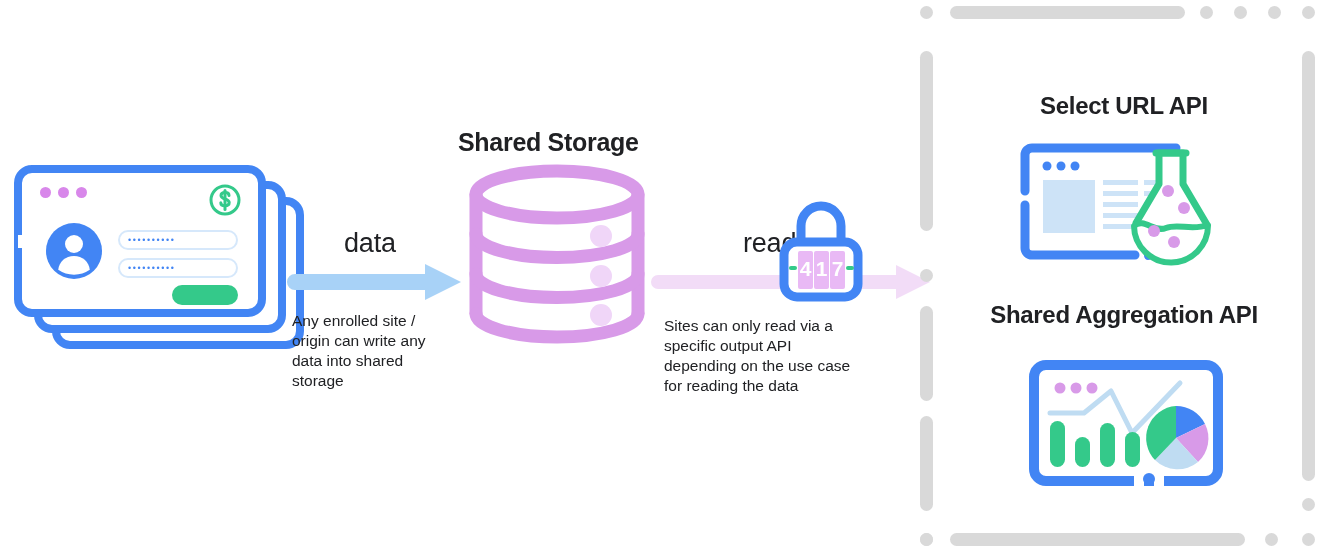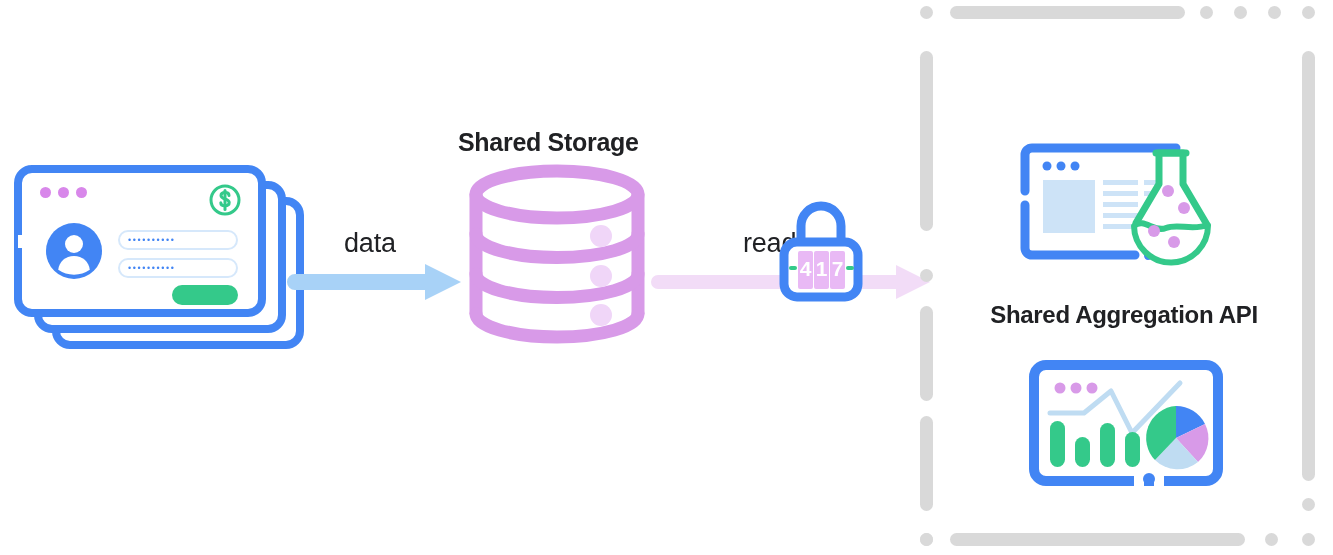--- a/index.html
+++ b/index.html
@@ -175,20 +175,24 @@
       <div class="card-notch"></div>
     </div>
   </div>
 
   <div id="write-label" class="arrow-label">data</div>
   <div id="write-arrow" class="arrow-wrap">
     <svg viewBox="0 0 180 40" width="180" height="40">
       <path d="M8 12 L138 12 L138 2 L174 20 L138 38 L138 28 L8 28 A8 8 0 0 1 8 12 Z" fill="#a8d2f7"></path>
     </svg>
   </div>
+  <div id="write-caption" class="caption">Any enrolled site /
+origin can write any
+data into shared
+storage</div>
 
   <div id="storage-title">Shared Storage</div>
   <div id="db-cylinder" class="abs">
     <svg viewBox="0 0 178 182" width="178" height="182">
       <g fill="none" stroke="#d89ae8" stroke-width="13" stroke-linecap="round">
 
         <path d="M89 8 C44 8 8 18.5 8 31.5 C8 44.5 44 55 89 55 C134 55 170 44.5 170 31.5 C170 18.5 134 8 89 8"></path>
 
         <path d="M8 31.5 L8 150.5"></path>
         <path d="M170 31.5 L170 150.5"></path>
@@ -224,20 +228,24 @@
         <rect x="54" y="52" width="15" height="38" rx="2" fill="#e9b9f5"></rect>
       </g>
       <text x="29.5" y="77" font-family="'Liberation Sans', sans-serif" font-size="21" font-weight="bold" fill="#ffffff" text-anchor="middle">4</text>
       <text x="45.5" y="77" font-family="'Liberation Sans', sans-serif" font-size="21" font-weight="bold" fill="#ffffff" text-anchor="middle">1</text>
       <text x="61.5" y="77" font-family="'Liberation Sans', sans-serif" font-size="21" font-weight="bold" fill="#ffffff" text-anchor="middle">7</text>
 
       <rect x="13" y="67" width="8" height="4" rx="2" fill="#34c98a"></rect>
       <rect x="70" y="67" width="8" height="4" rx="2" fill="#34c98a"></rect>
     </svg>
   </div>
+  <div id="read-caption" class="caption">Sites can only read via a
+specific output API
+depending on the use case
+for reading the data</div>
 
   <div id="right-panel" class="abs">
 
     <div class="seg dot" style="left:0px;  top:0px;"></div>
     <div class="seg h" style="left:30px; top:0px; width:235px;"></div>
     <div class="seg dot" style="left:280px;top:0px;"></div>
     <div class="seg dot" style="left:314px;top:0px;"></div>
     <div class="seg dot" style="left:348px;top:0px;"></div>
     <div class="seg dot" style="left:382px;top:0px;"></div>
 
@@ -248,20 +256,21 @@
     <div class="seg dot" style="left:0px; top:527px;"></div>
 
     <div class="seg v" style="left:382px; top:45px; height:430px;"></div>
     <div class="seg dot" style="left:382px; top:492px;"></div>
     <div class="seg dot" style="left:382px; top:527px;"></div>
 
     <div class="seg dot" style="left:0px;  top:527px;"></div>
     <div class="seg h" style="left:30px; top:527px; width:295px;"></div>
     <div class="seg dot" style="left:345px;top:527px;"></div>
 
+    <div id="select-url-title" class="api-title">Select URL API</div>
 
     <div id="select-url-icon" class="abs">
       <svg viewBox="0 0 220 125" width="220" height="125">
 
         <g fill="none" stroke="#4285f4" stroke-width="9" stroke-linecap="round">
           <path d="M9 52 L9 16 A7 7 0 0 1 16 9 L160 9"></path>
           <path d="M9 66 L9 109 A7 7 0 0 0 16 116 L119 116"></path>
         </g>
 
         <rect x="128" y="112" width="8" height="9" rx="4.5" fill="#4285f4"></rect>

